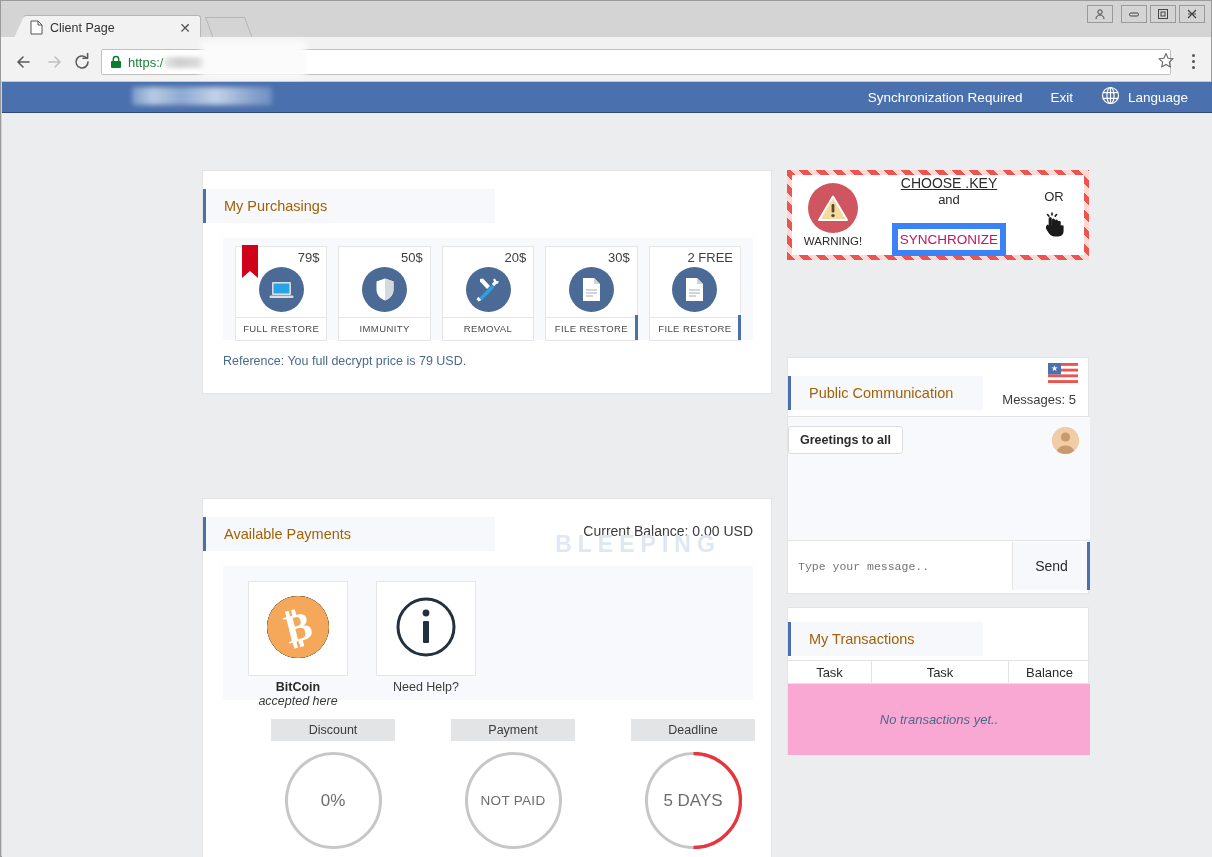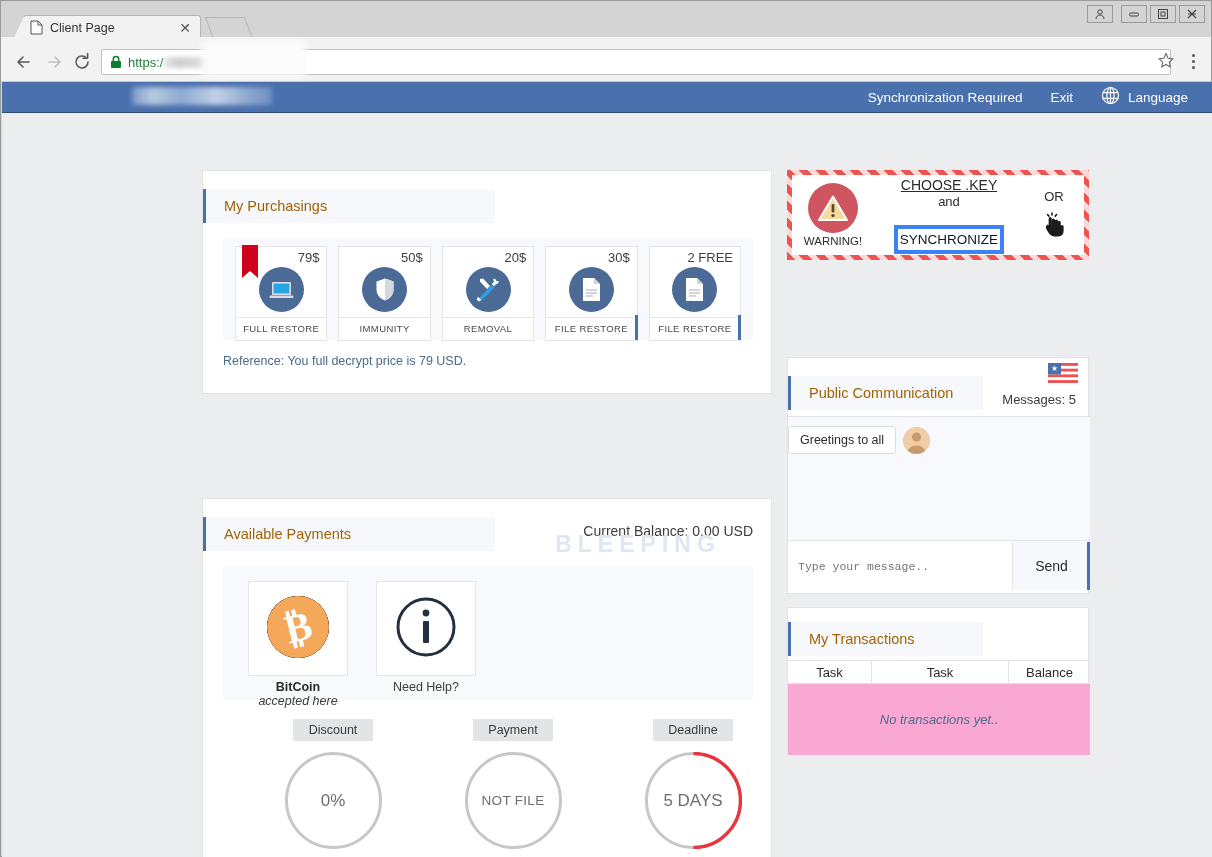--- a/index.html
+++ b/index.html
@@ -172,21 +172,21 @@
   .pay-cap { position:absolute; text-align:center; width:100px; }
   .pay-cap .l1 { font-size:12.5px; color:#2b2b2b; font-weight:bold; }
   .pay-cap .l2 { font-size:12.5px; color:#3b3b3b; font-style:italic; }
   .pay-cap.bc { left:25px; top:114px; }
   .pay-cap.help { left:153px; top:114px; }
 
   .gauges { position:absolute; left:0; top:220px; width:570px; height:140px; }
   .gauge { position:absolute; width:150px; text-align:center; }
   .gauge .glabel {
     display:inline-block; background:#e3e4e6; color:#3b3b3b;
-    font-size:12.5px; padding:4px 0; width:80px;
+    font-size:12.5px; padding:4px 0; width:124px;
   }
   .gcircle {
     position:relative; width:97px; height:97px; margin:11px auto 0 auto;
     border-radius:50%;
     display:flex; align-items:center; justify-content:center;
   }
   .gcircle.plain { border:3px solid #c7c7c7; }
   .gcircle .gtext { font-size:17px; color:#6d6d6d; }
   .gcircle .gtext.sm { font-size:13.5px; letter-spacing:0.3px; }
   .gcircle svg { position:absolute; left:0; top:0; }
@@ -207,35 +207,35 @@
     width:50px; height:50px; border-radius:50%; background:#cf5560;
     margin:0 auto; display:flex; align-items:center; justify-content:center;
   }
   .warn-left .wlbl { font-size:11.5px; color:#2b2b2b; margin-top:2px; }
   .warn-mid { flex:1 1 auto; text-align:center; }
   .warn-mid .ckey {
     font-size:14px; color:#2b2b2b; text-decoration:underline; cursor:pointer;
   }
   .warn-mid .andw { font-size:13px; color:#2b2b2b; margin:1px 0 16px 0; }
   .warn-mid .syncbtn {
-    display:inline-block; border:4px solid #3b82f6; background:#ffffff;
-    font-size:13.5px; color:#0f172a; padding:3px 2px; cursor:pointer;
+    display:inline-block; border:6px solid #3b82f6; background:#ffffff;
+    font-size:13.5px; color:#be185d; padding:3px 2px; cursor:pointer;
   }
   .warn-right { width:60px; text-align:center; flex:0 0 auto; }
   .warn-right .orw { font-size:13px; color:#2b2b2b; margin-bottom:6px; }
 
   #chat { position:absolute; left:785px; top:244px; width:302px; height:237px; }
   #chat .panel-head { margin:18px 0 0 0; width:195px; }
   .msgcount { position:absolute; right:12px; top:34px; font-size:13px; color:#3b3b3b; }
   .flag { position:absolute; right:10px; top:5px; width:30px; height:20px; }
   .chat-body {
     position:absolute; left:0; top:58px; width:302px; height:125px;
     background:#f7f9fc; border-top:1px solid #e3e3e3; border-bottom:1px solid #e3e3e3;
   }
-  .bubble-row { display:flex; align-items:center; justify-content:flex-start; padding:9px 11px 0 0; gap:7px; }
+  .bubble-row { display:flex; align-items:center; justify-content:space-between; padding:9px 11px 0 0; gap:7px;font-weight:bold; }
   .bubble {
     background:#ffffff; border:1px solid #dcdcdc; border-radius:3px;
     font-size:12.5px; color:#2b2b2b; padding:6px 11px;
   }
   .avatar {
     width:27px; height:27px; border-radius:50%; background:#efc9a0; overflow:hidden;
     flex:0 0 auto; position:relative;
   }
   .chat-foot { position:absolute; left:0; top:184px; width:302px; height:48px; display:flex; }
   .chat-input {
@@ -495,21 +495,21 @@
         <div class="gauges">
           <div class="gauge g1">
             <div class="glabel">Discount</div>
             <div class="gcircle plain">
               <span class="gtext">0%</span>
             </div>
           </div>
           <div class="gauge g2">
             <div class="glabel">Payment</div>
             <div class="gcircle plain">
-              <span class="gtext sm">NOT FILE</span>
+              <span class="gtext sm">NOT PAID</span>
             </div>
           </div>
           <div class="gauge g3">
             <div class="glabel">Deadline</div>
             <div class="gcircle">
               <svg width="97" height="97" viewBox="0 0 97 97">
                 <circle cx="48.5" cy="48.5" r="47" fill="none" stroke="#c7c7c7" stroke-width="3"></circle>
                 <path d="M48.5 1.5 A47 47 0 0 1 48.5 95.5" fill="none" stroke="#e8353e" stroke-width="3.4"></path>
               </svg>
               <span class="gtext">5 DAYS</span>

